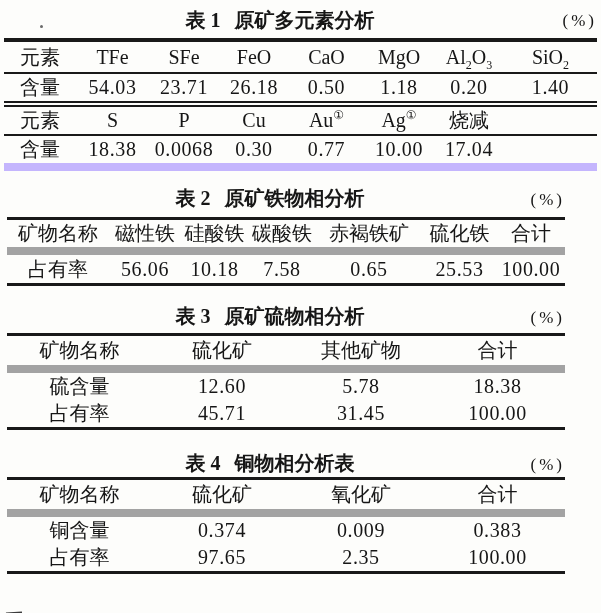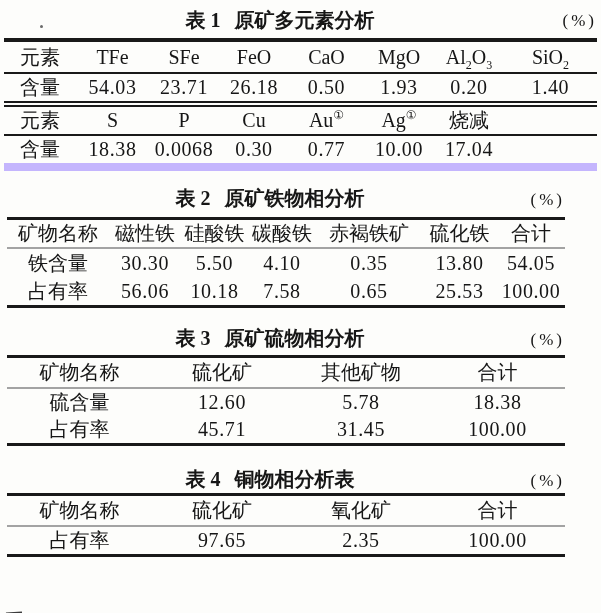--- a/index.html
+++ b/index.html
@@ -44,21 +44,21 @@
   .t1b{width:593px;border-top:2px solid #191919;margin-top:2px;}
   .t1b tr.hr td{height:25px;border-bottom:2px solid #191919;}
   .t1b tr.dr td{height:27px;}
 
   .footnote{margin:10px 0 0 38px;font-size:18px;line-height:20px;}
 
   .tblN{
     width:558px;margin-left:7px;
     border-top:3px solid #191919;border-bottom:3px solid #191919;
   }
-  .tblN tr.hr td{border-bottom:2px solid #a3a3a3;}
+  .tblN tr.hr td{border-bottom:8px solid #a3a3a3;}
   .tbl2 tr.hr td{height:27px;}
   .tbl2 tr.dr td{height:28px;}
   .tbl3 tr.hr td{height:29px;}
   .tbl3 tr.dr td{height:27px;}
   .tbl4 tr.hr td{height:29px;}
   .tbl4 tr.dr td{height:27px;}
 
   
   .dot{position:absolute;left:40px;top:19px;width:3px;height:3px;background:#6a6a6a;border-radius:50%;}
   .tick{position:absolute;left:6px;top:606px;width:16px;height:2px;background:#3c3c3c;transform:rotate(-4deg);}
@@ -99,21 +99,21 @@
         <td>MgO</td>
         <td><span>Al</span><sub>2</sub><span>O</span><sub>3</sub></td>
         <td><span>SiO</span><sub>2</sub></td>
       </tr>
       <tr class="dr">
         <td>含量</td>
         <td class="num">54.03</td>
         <td class="num">23.71</td>
         <td class="num">26.18</td>
         <td class="num">0.50</td>
-        <td class="num">1.93</td>
+        <td class="num">1.18</td>
         <td class="num">0.20</td>
         <td class="num">1.40</td>
       </tr>
     </tbody>
       </table>
 
     <table class="t1b">
       <colgroup>
         <col style="width:72px">
           <col style="width:73px">
@@ -171,29 +171,20 @@
         <tr class="hr">
       <td>矿物名称</td>
       <td>磁性铁</td>
       <td>硅酸铁</td>
       <td>碳酸铁</td>
       <td>赤褐铁矿</td>
       <td>硫化铁</td>
       <td>合计</td>
     </tr>
     <tr class="dr">
-      <td>铁含量</td>
-      <td class="num">30.30</td>
-      <td class="num">5.50</td>
-      <td class="num">4.10</td>
-      <td class="num">0.35</td>
-      <td class="num">13.80</td>
-      <td class="num">54.05</td>
-    </tr>
-    <tr class="dr">
       <td>占有率</td>
       <td class="num">56.06</td>
       <td class="num">10.18</td>
       <td class="num">7.58</td>
       <td class="num">0.65</td>
       <td class="num">25.53</td>
       <td class="num">100.00</td>
     </tr>
   </tbody>
     </table>
@@ -249,20 +240,26 @@
         <col style="width:135px">
     </colgroup>
     <tbody>
         <tr class="hr">
       <td>矿物名称</td>
       <td>硫化矿</td>
       <td>氧化矿</td>
       <td>合计</td>
     </tr>
     <tr class="dr">
+      <td>铜含量</td>
+      <td class="num">0.374</td>
+      <td class="num">0.009</td>
+      <td class="num">0.383</td>
+    </tr>
+    <tr class="dr">
       <td>占有率</td>
       <td class="num">97.65</td>
       <td class="num">2.35</td>
       <td class="num">100.00</td>
     </tr>
   </tbody>
     </table>
 
   <span class="tick"></span>
 </div>

